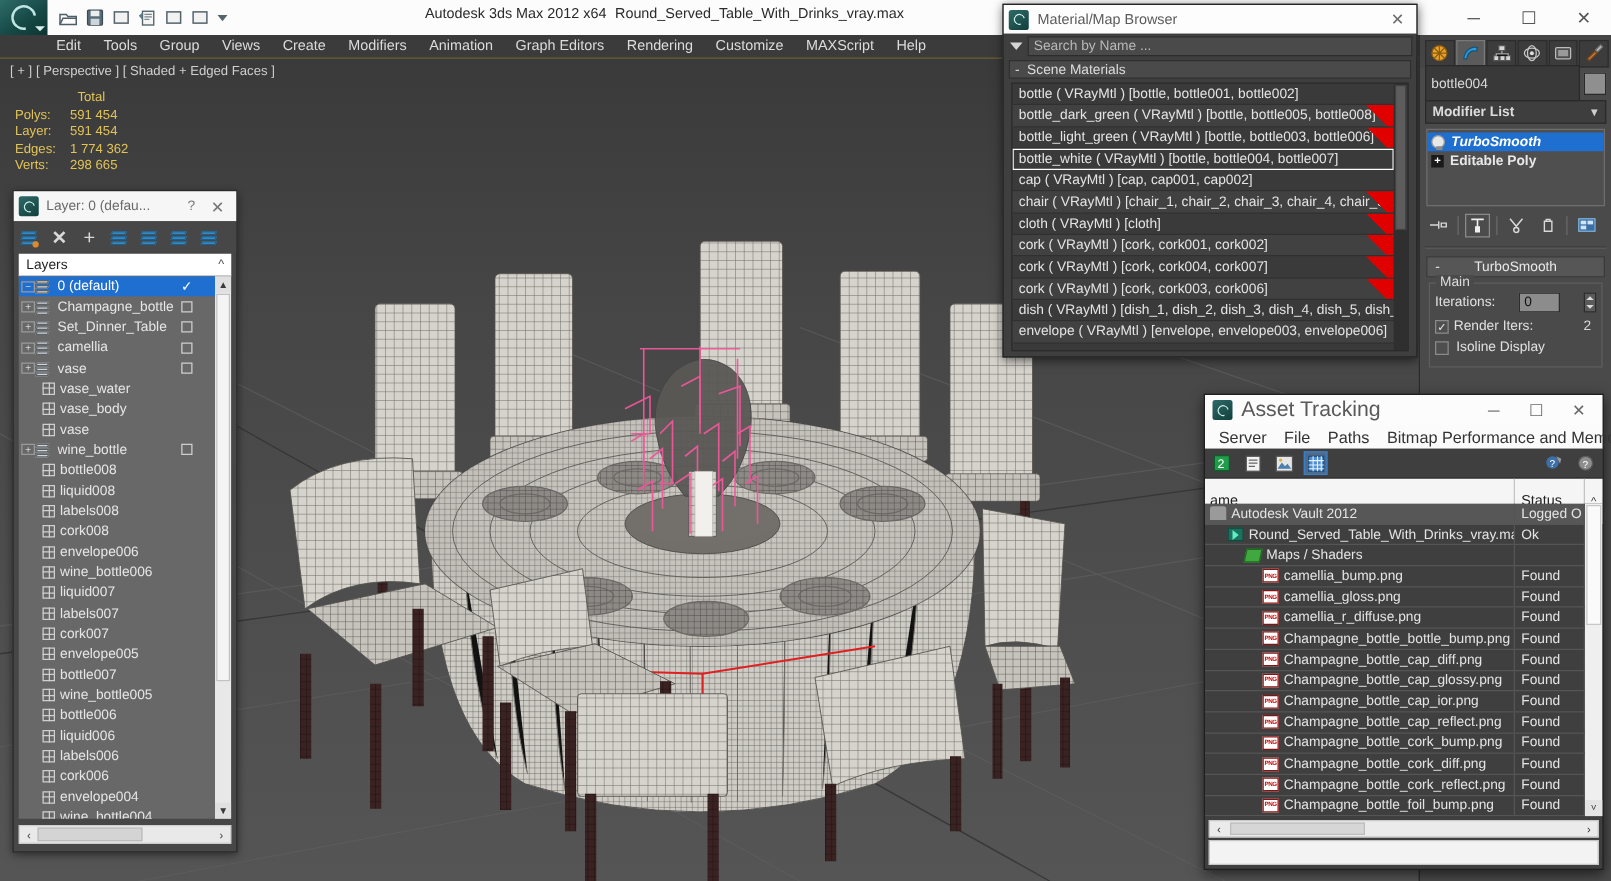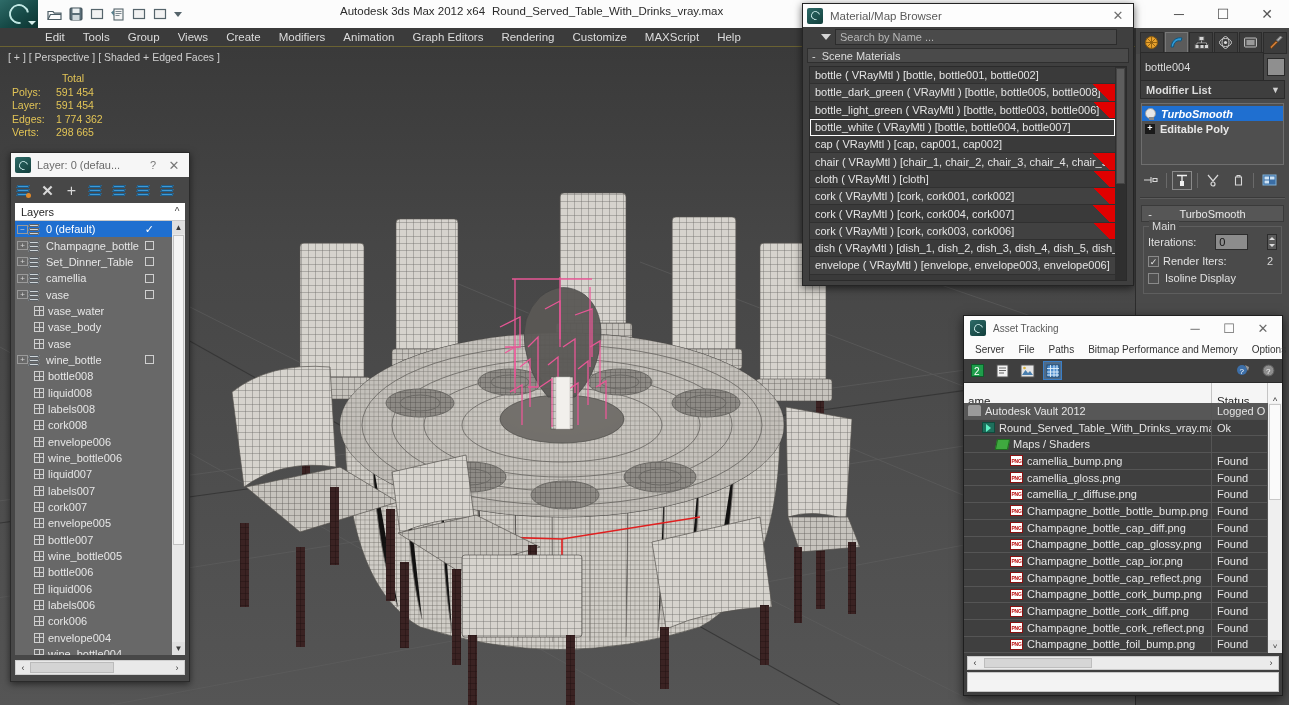--- a/index.html
+++ b/index.html
@@ -227,21 +227,21 @@
   }
   .mmb-title .ic {
     width: 16px;height:16px;margin-right:7px;border-radius:2px;
     background: linear-gradient(145deg,#2e6b68,#123f3c);
     display:flex;align-items:center;justify-content:center;
   }
   .mmb-title .ic i { display:block;width:9px;height:9px;border:1.5px solid #cdeceb;border-radius:50%;border-right-color:transparent;transform:rotate(30deg);}
   .mmb-title .t { flex:1; color:#5a5a5a; font-size:11.5px; }
   .mmb-title .x { width: 22px; text-align:center; color:#6f6f6f; font-size:13px; }
   .mmb-search {
-    height: 19px; display: flex; align-items: center; background: #3f3f3f; padding: 0 16px;
+    height: 19px; display: flex; align-items: center; background: #3f3f3f; padding: 0 3px;
   }
   .mmb-search .dd {
     width: 14px; height: 14px; display:flex;align-items:center;justify-content:center;
   }
   .mmb-search .dd i {
     width:0;height:0;border-left:5px solid transparent;border-right:5px solid transparent;
     border-top:6px solid #d5d5d5;
   }
   .mmb-search .box {
     flex: 1; height: 16px; background: #4a4a4a; border: 1px solid #2c2c2c;
@@ -388,25 +388,25 @@
   }
   .atw-title {
     height: 24px; background: #fcfcfc; display: flex; align-items: center; padding: 0 2px 0 6px;
   }
   .atw-title .ic {
     width: 16px;height:16px;margin-right:7px;border-radius:2px;
     background: linear-gradient(145deg,#2e6b68,#123f3c);
     display:flex;align-items:center;justify-content:center;
   }
   .atw-title .ic i { display:block;width:9px;height:9px;border:1.5px solid #cdeceb;border-radius:50%;border-right-color:transparent;transform:rotate(30deg);}
-  .atw-title .t { flex:1; color:#5a5a5a; font-size:10px; }
+  .atw-title .t { flex:1; color:#5a5a5a; font-size:17px; }
   .atw-title .wb { width: 34px; text-align:center; color:#6a6a6a; font-size:13px; }
   .atw-menu {
     height: 19px; background: #fbfbfb; display: flex; align-items: center;
-    font-size: 10px; color: #333; padding-left: 4px; gap: 0;
+    font-size: 13px; color: #333; padding-left: 4px; gap: 0;
   }
   .atw-menu span { padding: 0 7px; white-space: nowrap; }
   .atw-tools {
     height: 24px; background: #3f3f3f; display: flex; align-items: center; padding: 0 4px; gap: 6px;
     border-bottom: 1px solid #2a2a2a;
   }
   .atw-tools .tb {
     width: 19px; height: 19px; display: flex; align-items: center; justify-content: center;
     border: 1px solid transparent;
   }

